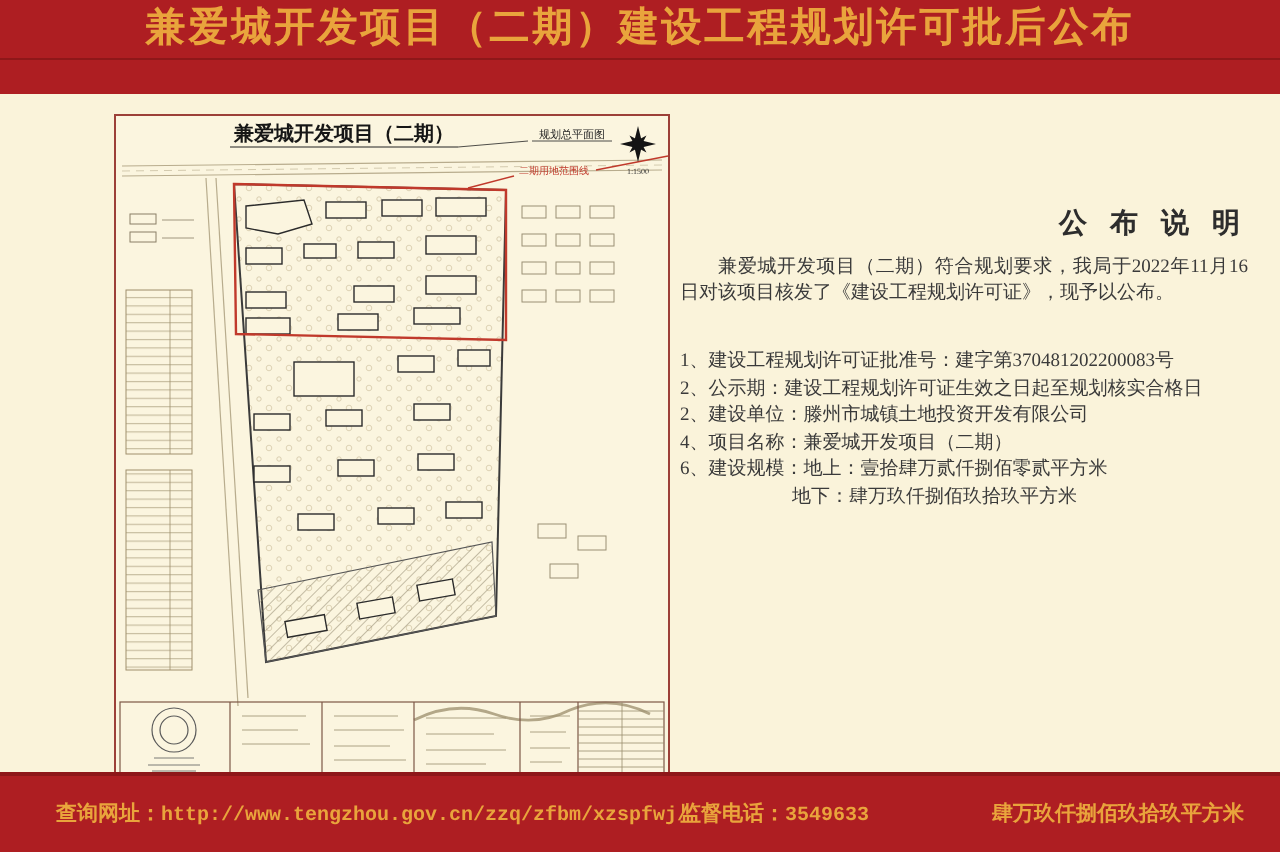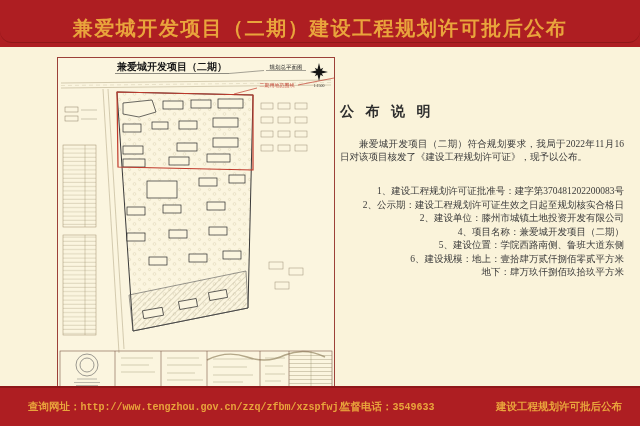--- a/index.html
+++ b/index.html
@@ -8,47 +8,46 @@
   }
   *{margin:0;padding:0;box-sizing:border-box;}
   html,body{background:#555;}
   .page{
     position:relative;width:640px;height:426px;overflow:hidden;
     background:var(--page_red,#AE1E22);
     font-family:"Liberation Serif","DejaVu Serif",serif;
   }
   
   .header{
-    position:absolute;top:0;left:0;right:0;height:43px;
-    display:flex;align-items:flex-end;justify-content:center;
+    position:absolute;top:0;left:0;right:0;height:30px;
+    display:flex;align-items:flex-start;justify-content:center;
     border-bottom:1px solid var(--deep_red,#8E1719);
-    border-radius:12px;
   }
   .title{
     color:var(--gold,#E9A43C);font-size:20px;font-weight:bold;
     letter-spacing:1.5px;white-space:nowrap;
   }
   
   .body{
     position:absolute;top:47px;bottom:31px;left:0;right:0;
     background:var(--paper,#FAF3DA);
   }
   .plan-wrap{position:absolute;left:57px;top:10px;width:278px;height:245px;}
   .plan-wrap svg{display:block;}
   
   .notice{position:absolute;left:340px;top:56px;width:284px;color:var(--ink,#3A3A3A);}
   .notice-heading{
-    text-align:left;font-size:14px;font-weight:bold;letter-spacing:4px;
-    color:#2d2d2d;margin-bottom:17px;white-space:nowrap;
+    text-align:right;font-size:14px;font-weight:bold;letter-spacing:4px;
+    color:#2d2d2d;margin-bottom:7px;white-space:nowrap;
   }
   .notice-intro{
     font-size:9.5px;line-height:13px;text-indent:2em;text-align:justify;
     margin-bottom:21px;
   }
-  .notice-line{font-size:9.5px;line-height:13.5px;white-space:nowrap;text-align:right;}
+  .notice-line{font-size:9.5px;line-height:13.5px;white-space:nowrap;}
   .notice-line.cont{padding-left:56px;}
   
   .footer{
     position:absolute;bottom:0;left:0;right:0;height:40px;
     background:var(--page_red,#AE1E22);border-top:2px solid var(--deep_red,#8E1719);
     color:var(--gold,#E9A43C);font-size:10.5px;font-weight:bold;
   }
   .footer > div{position:absolute;top:50%;transform:translateY(-50%);white-space:nowrap;}
   .footer-left{left:28px;}
   .footer-mid{left:340px;}
@@ -223,31 +222,30 @@
     </div>
 
     <div class="notice">
       <div class="notice-heading">公 布 说 明</div>
       <p class="notice-intro">兼爱城开发项目（二期）符合规划要求，我局于2022年11月16日对该项目核发了《建设工程规划许可证》，现予以公布。</p>
       <div class="notice-lines">
         <div class="notice-line">1、建设工程规划许可证批准号：建字第370481202200083号</div>
         <div class="notice-line">2、公示期：建设工程规划许可证生效之日起至规划核实合格日</div>
         <div class="notice-line">2、建设单位：滕州市城镇土地投资开发有限公司</div>
         <div class="notice-line">4、项目名称：兼爱城开发项目（二期）</div>
-        <div class="notice-line">5、建设位置：学院西路南侧、鲁班大道东侧</div>
         <div class="notice-line">6、建设规模：地上：壹拾肆万贰仟捌佰零贰平方米</div>
         <div class="notice-line cont">地下：肆万玖仟捌佰玖拾玖平方米</div>
       </div>
     </div>
 
   </div>
 
   <div class="footer">
     <div class="footer-left">
       <span>查询网址：</span><span class="mono">http://www.tengzhou.gov.cn/zzq/zfbm/xzspfwj/</span>
     </div>
     <div class="footer-mid">
       <span>监督电话：</span><span class="mono">3549633</span>
     </div>
-    <div class="footer-right">建设工程规划许可批后公布</div>
+    <div class="footer-right">肆万玖仟捌佰玖拾玖平方米</div>
   </div>
 
 </div>
 
 </body></html>

